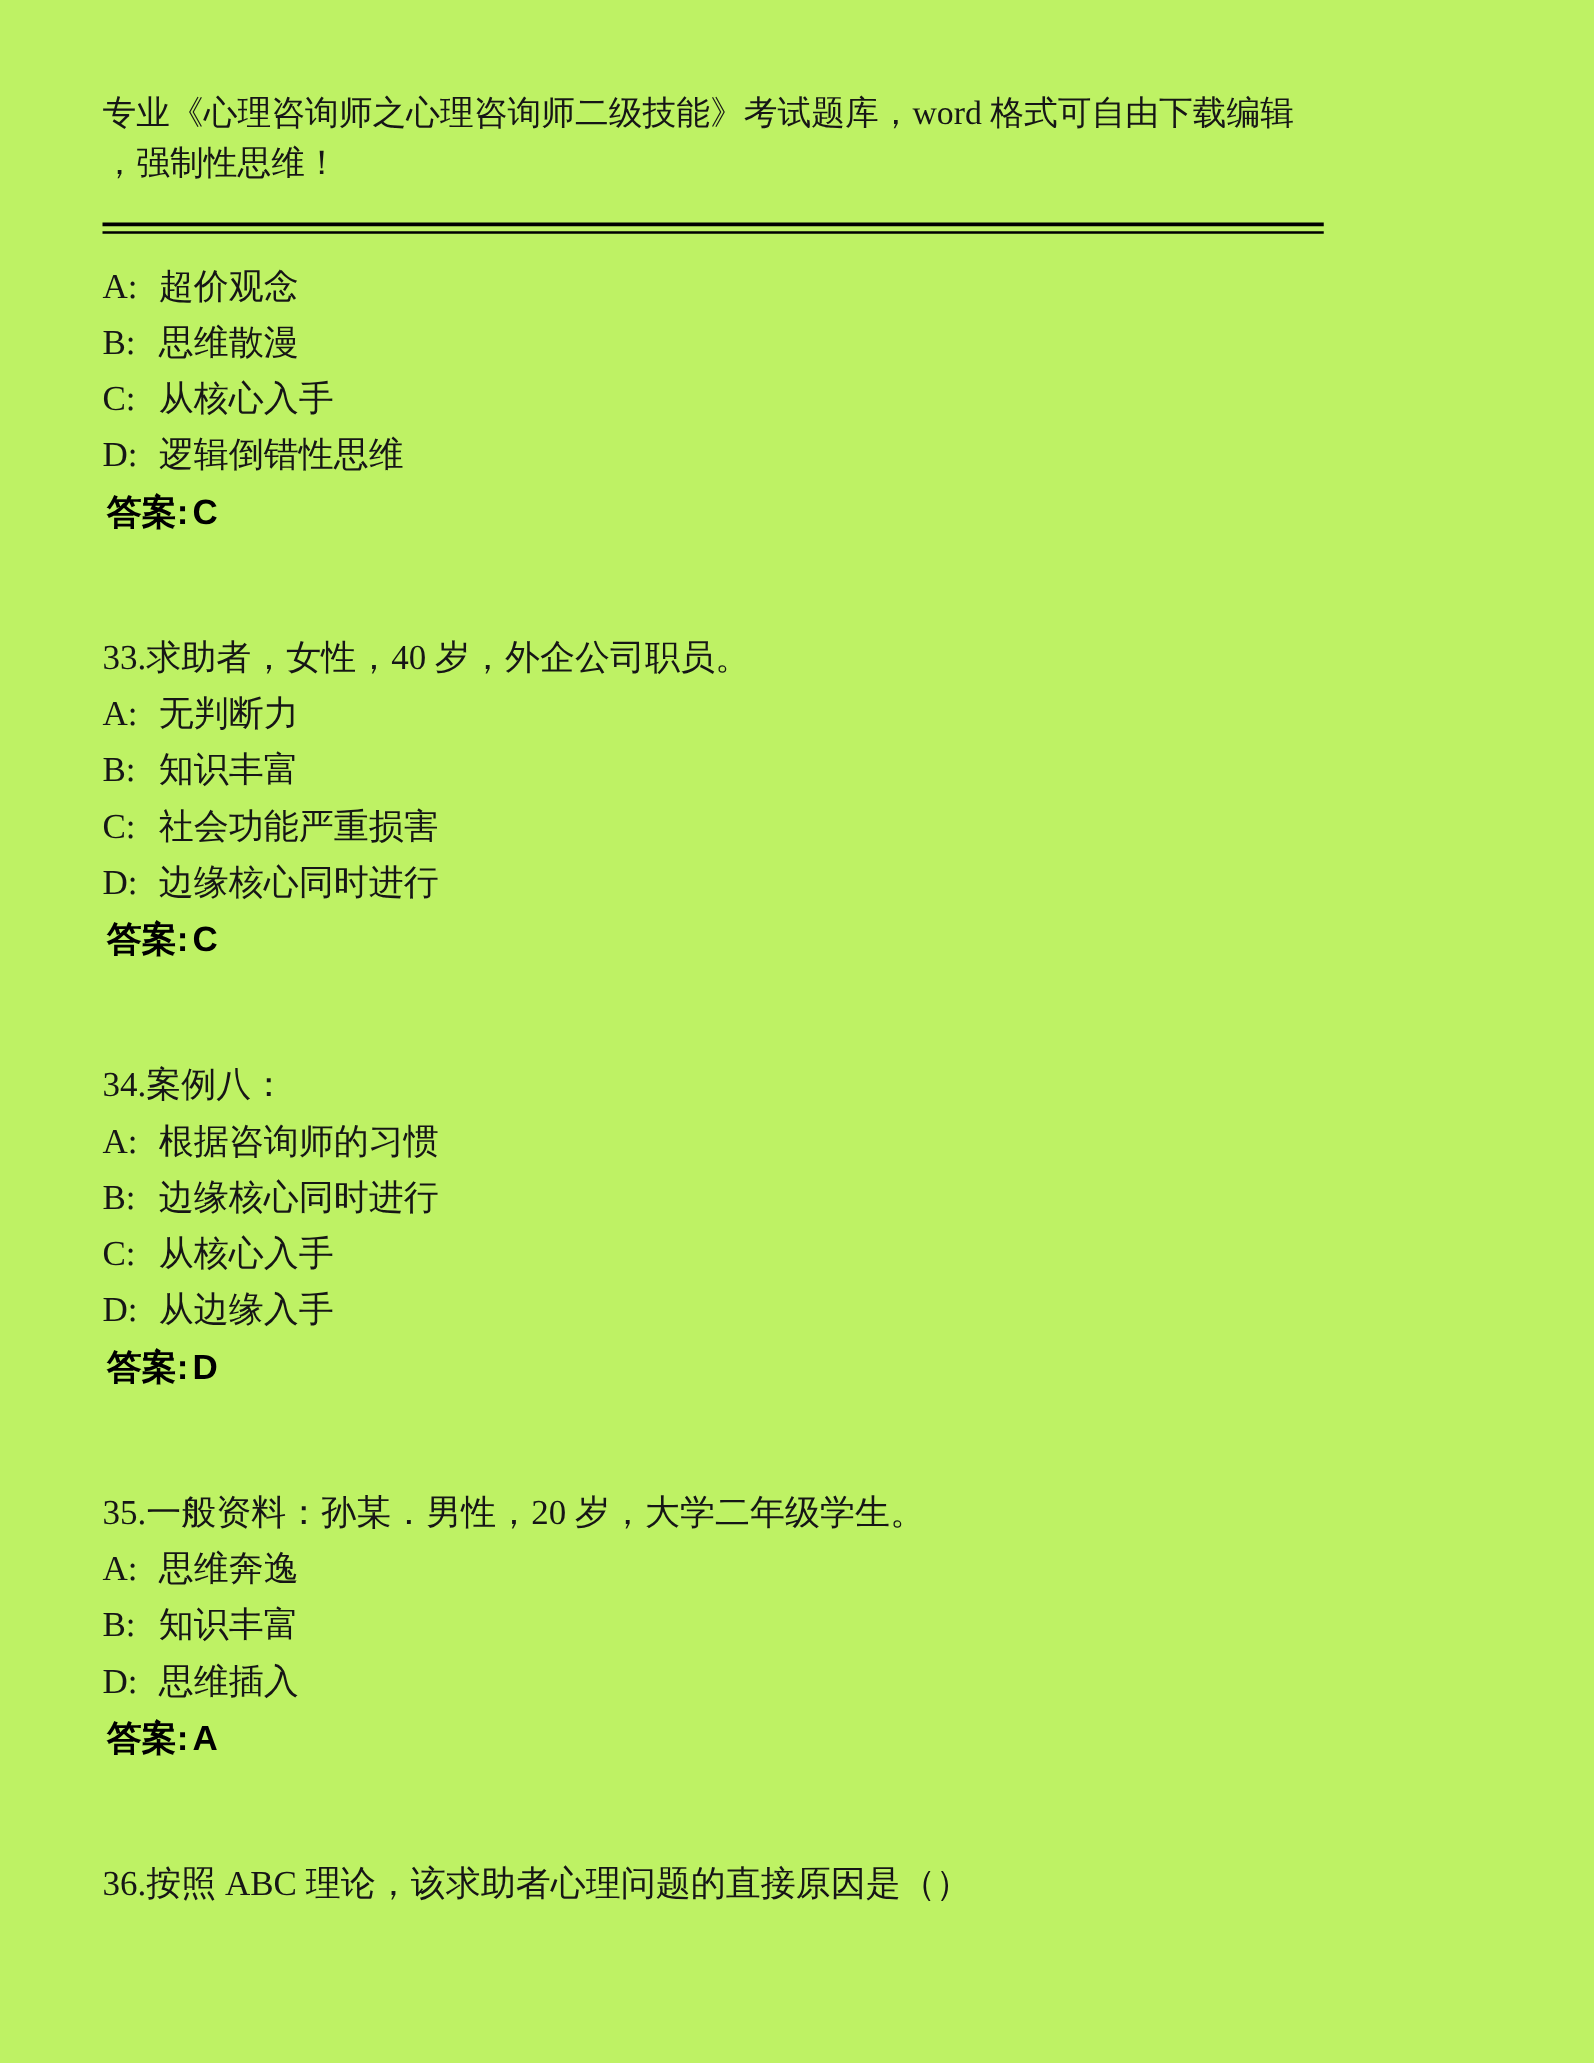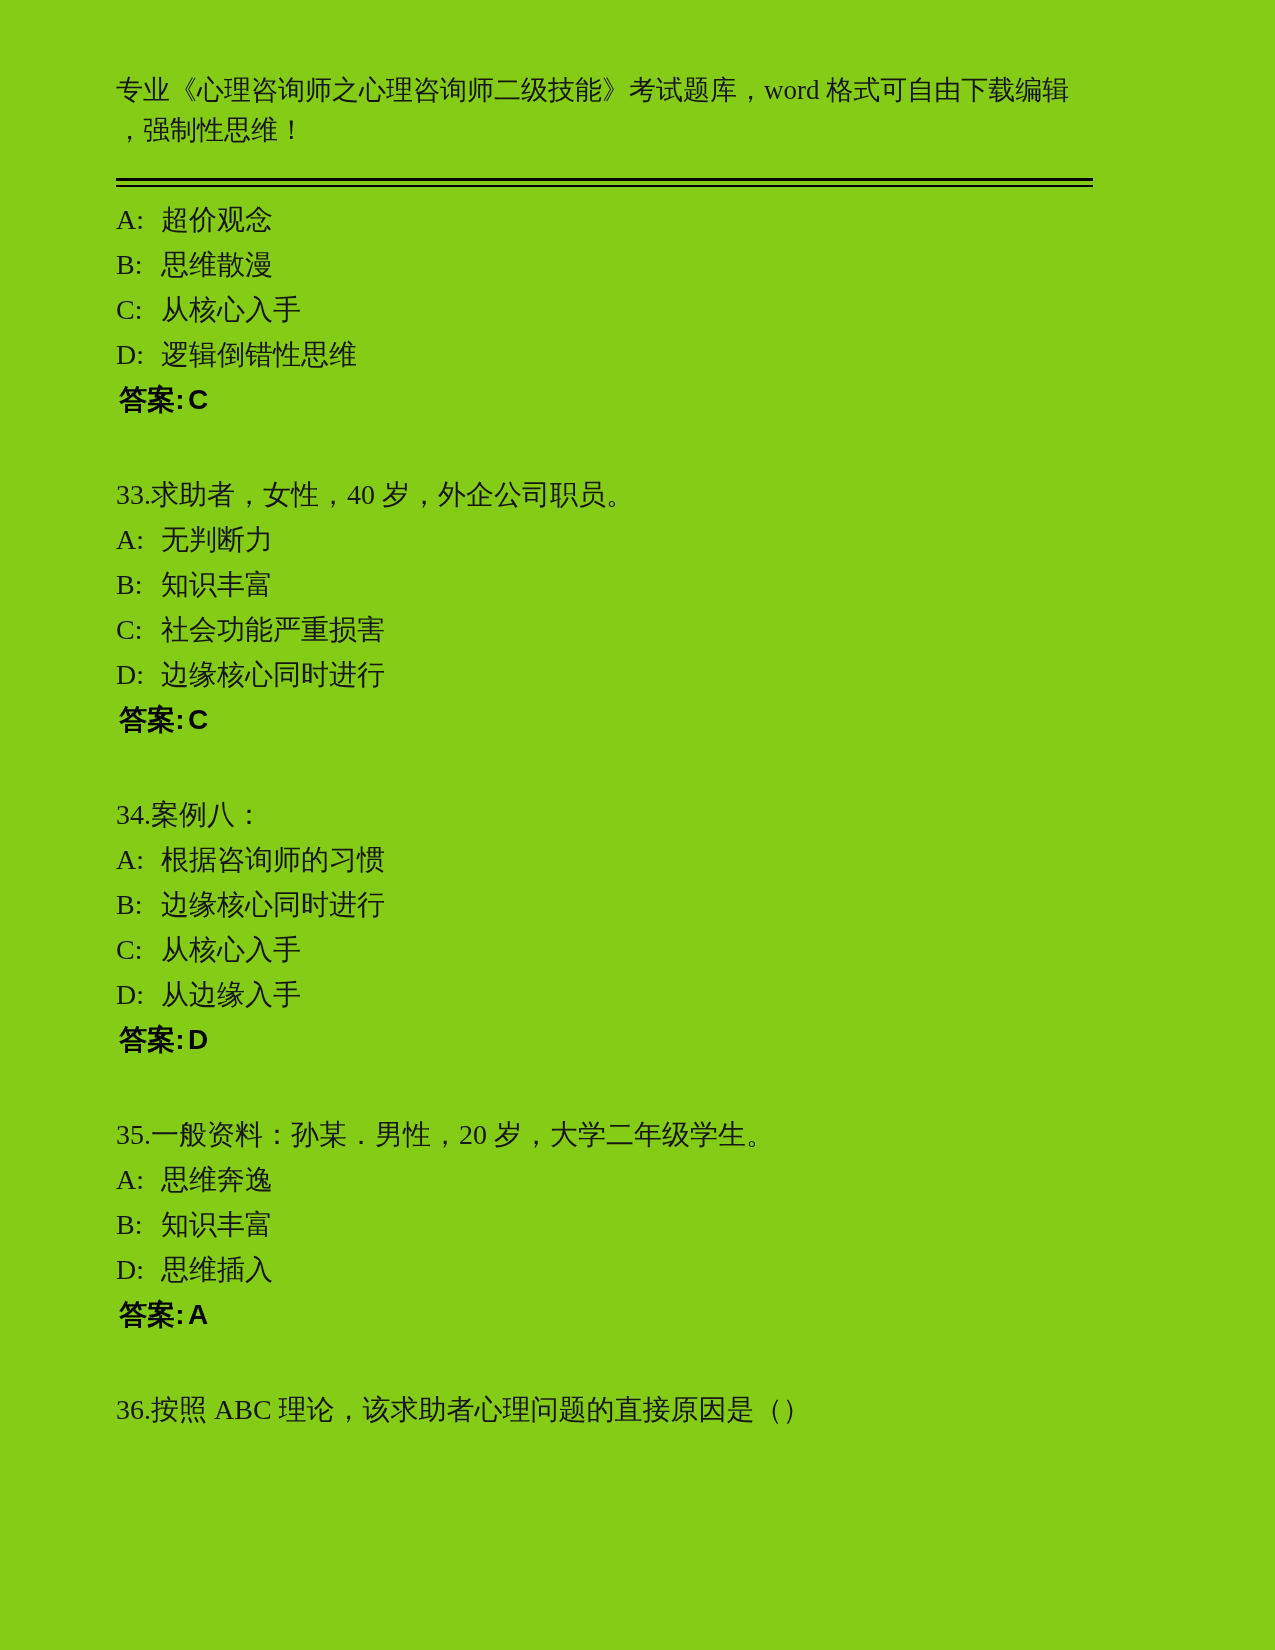--- a/index.html
+++ b/index.html
@@ -5,45 +5,45 @@
   html, body {
     margin: 0;
     padding: 0;
     background: #ffffff;
   }
   .page {
     position: relative;
     width: 1275px;
     height: 1650px;
     box-sizing: border-box;
-    background: #84cc16;
-    padding: 70px 100px 0 116px;
+    background: #bef264;
+    padding: 70px 100px 0 82px;
     overflow: hidden;
     color: #161616;
     font-family: "Liberation Serif", "DejaVu Serif", serif;
   }
   .doc-header p {
     margin: 0;
     font-size: 27px;
     line-height: 40px;
     white-space: nowrap;
   }
   .rule {
     margin-top: 28px;
     width: 977px;
     height: 4px;
     border-top: 3px solid #000000;
     border-bottom: 2px solid #000000;
   }
   .qblock {
-    margin-top: 50px;
+    margin-top: 72px;
     font-size: 28px;
   }
   .qblock.first {
-    margin-top: 10px;
+    margin-top: 20px;
   }
   .line {
     margin: 0;
     line-height: 45px;
     white-space: nowrap;
   }
   .opt-label {
     display: inline-block;
     min-width: 45px;
   }

